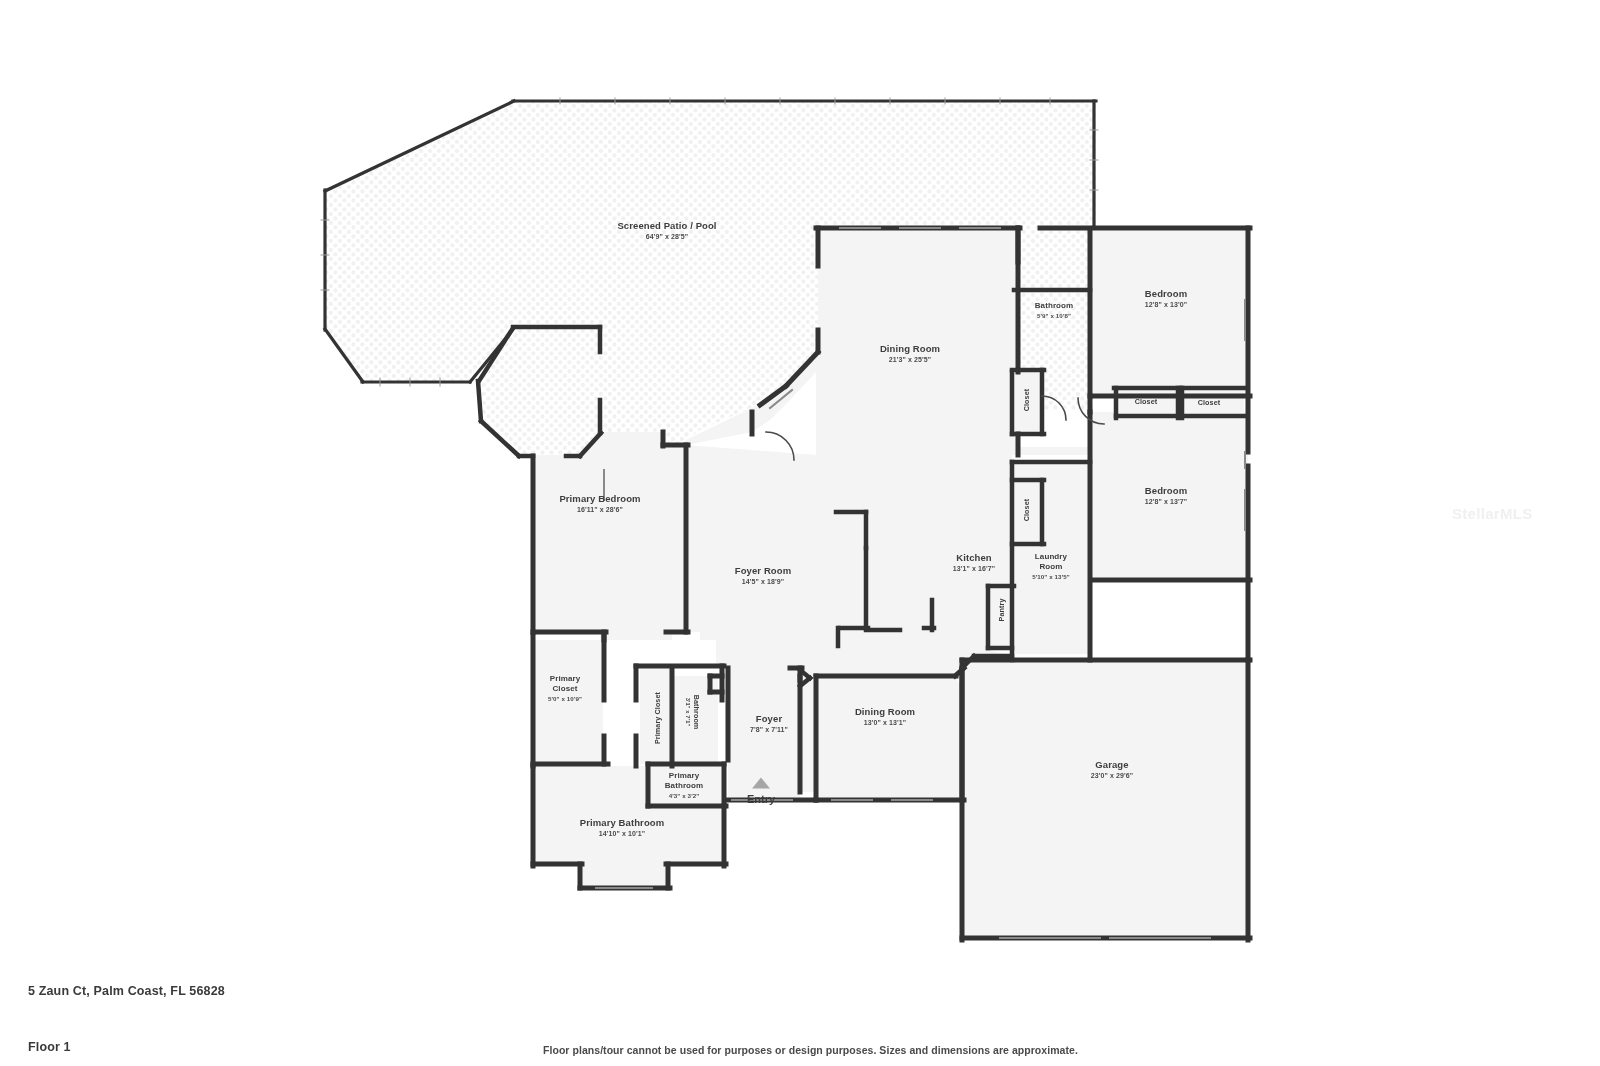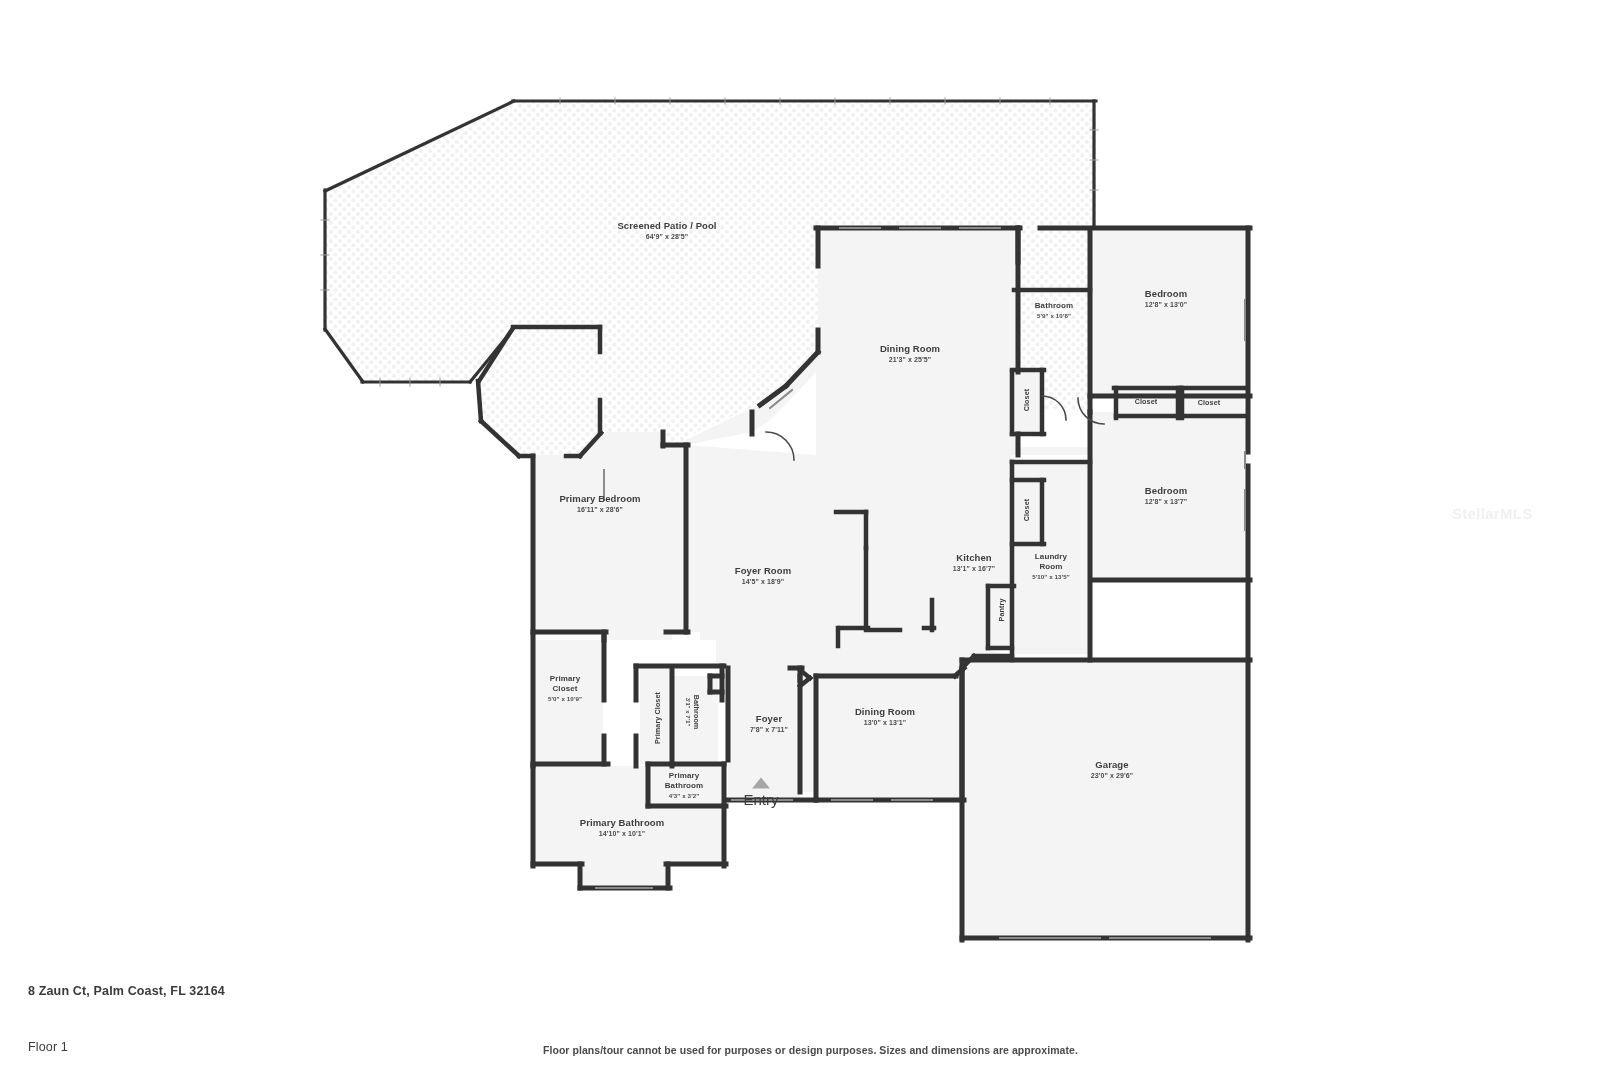--- a/index.html
+++ b/index.html
@@ -30,21 +30,21 @@
     font-size: 12.5px;
     font-weight: bold;
     color: #3a3a3a;
     letter-spacing: 0.15px;
   }
   .floorlabel {
     position: absolute;
     left: 28px;
     top: 1040px;
     font-size: 12.5px;
-    font-weight: normal;
+    font-weight: bold;
     color: #3a3a3a;
     letter-spacing: 0.15px;
   }
   .disclaimer {
     position: absolute;
     left: 543px;
     top: 1044px;
     font-size: 10.5px;
     font-weight: bold;
     color: #4a4a4a;
@@ -93,22 +93,22 @@
   .rlabel.tiny .nm { font-size: 7.2px; }
   .rlabel.tiny .dim { font-size: 5.8px; }
   .rlabel.wrap { white-space: normal; width: 60px; }
 
   .rlabel.rot90 { transform: translate(-50%, -50%) rotate(-90deg); }
   .rlabel.rot270 { transform: translate(-50%, -50%) rotate(90deg); }
 
   .entry-label {
     position: absolute;
     transform: translate(-50%, -50%);
-    font-size: 15px;
-    font-weight: normal;
+    font-size: 11px;
+    font-weight: bold;
     color: #3d3d3d;
     white-space: nowrap;
   }
   .entry-tri {
     position: absolute;
     width: 0; height: 0;
     border-left: 9px solid transparent;
     border-right: 9px solid transparent;
     border-bottom: 11px solid #a6a6a6;
     transform: translate(-50%, -50%);
@@ -492,17 +492,17 @@
     <div class="rlabel tiny" style="left:1209px;top:402px;">
       <span class="nm">Closet</span>
     </div>
   </div>
 
   <div class="entry-tri" style="left:761px;top:783px;"></div>
   <div class="entry-label" style="left:761px;top:799px;">Entry</div>
 
   <div class="watermark">StellarMLS</div>
 
-  <div class="addr">8 Zaun Ct, Palm Coast, FL 32164</div>
+  <div class="addr">5 Zaun Ct, Palm Coast, FL 56828</div>
   <div class="floorlabel">Floor 1</div>
   <div class="disclaimer">Floor plans/tour cannot be used for purposes or design purposes. Sizes and dimensions are approximate.</div>
 
 </div>
 
 </body></html>

